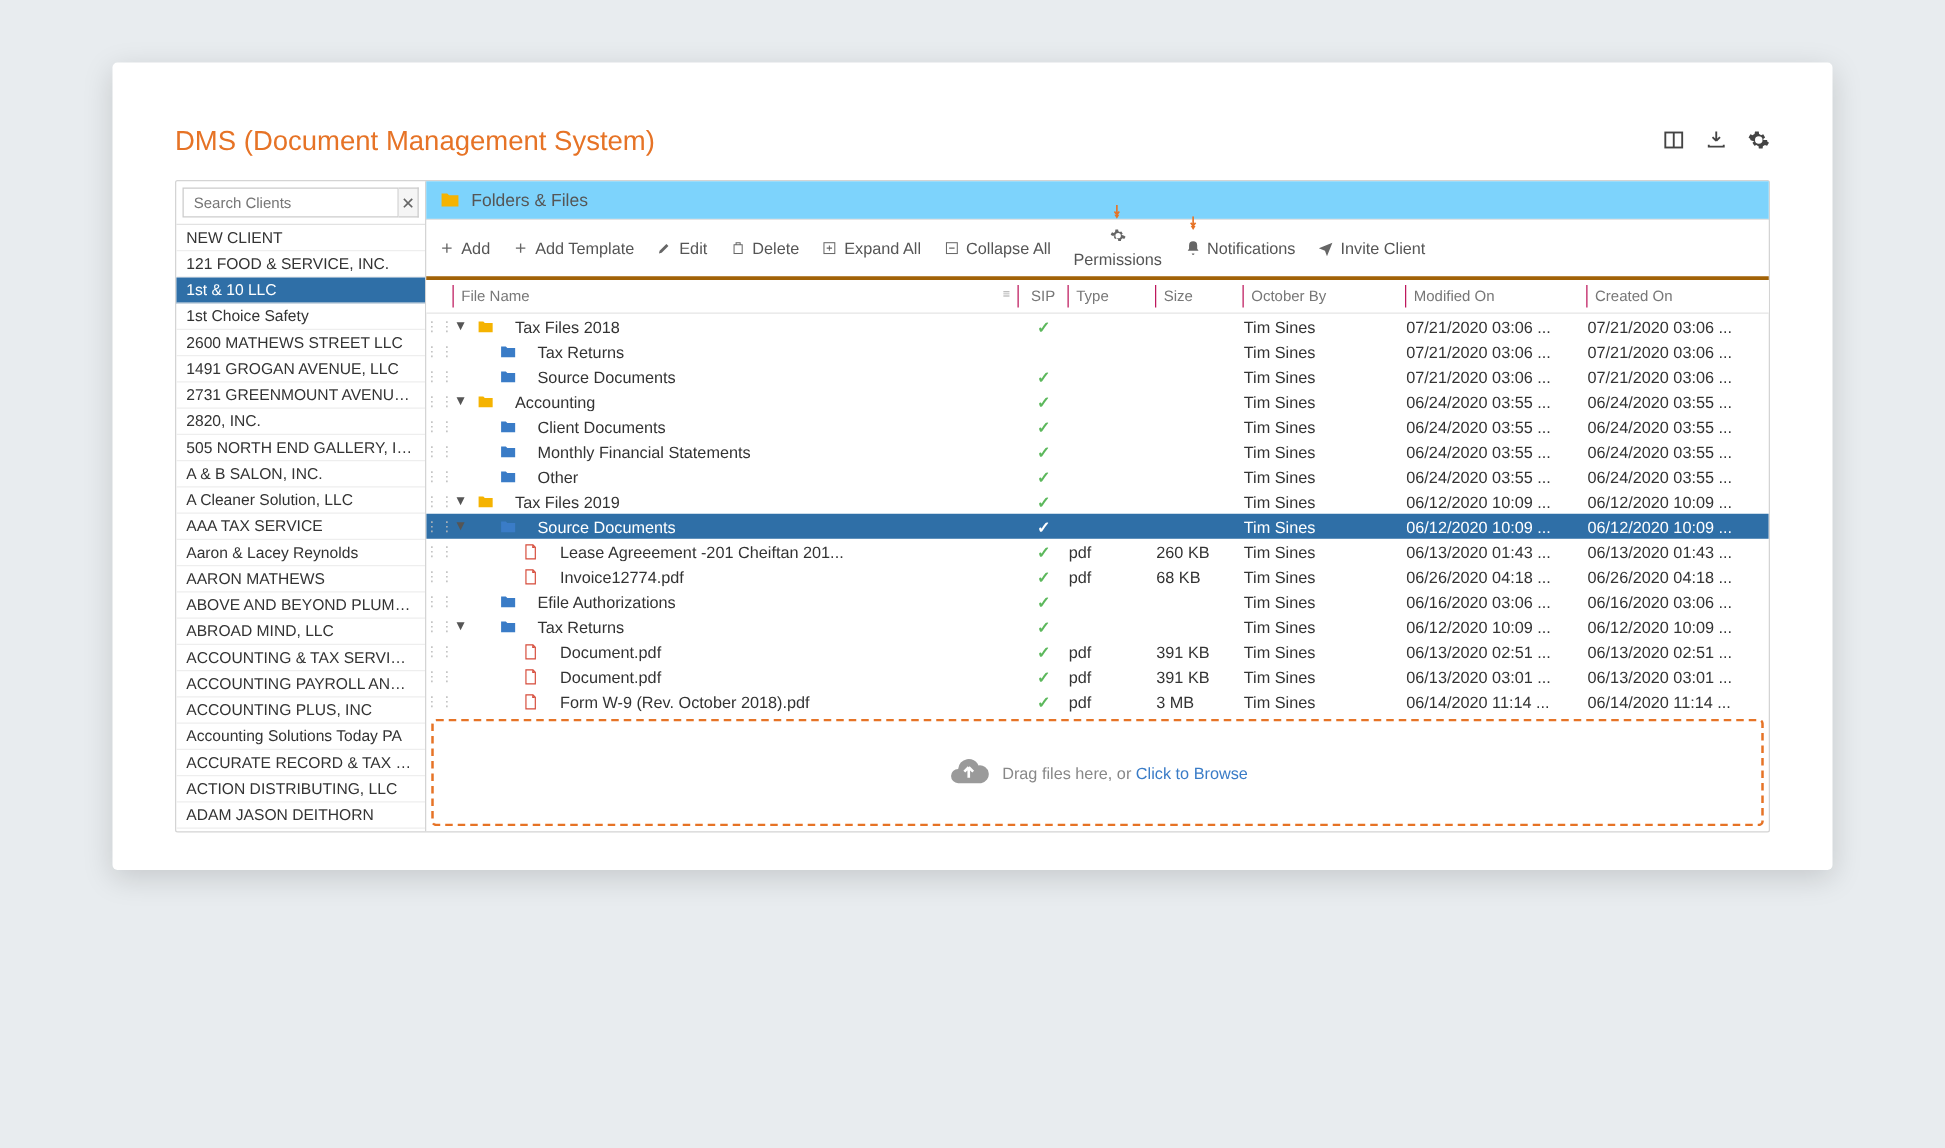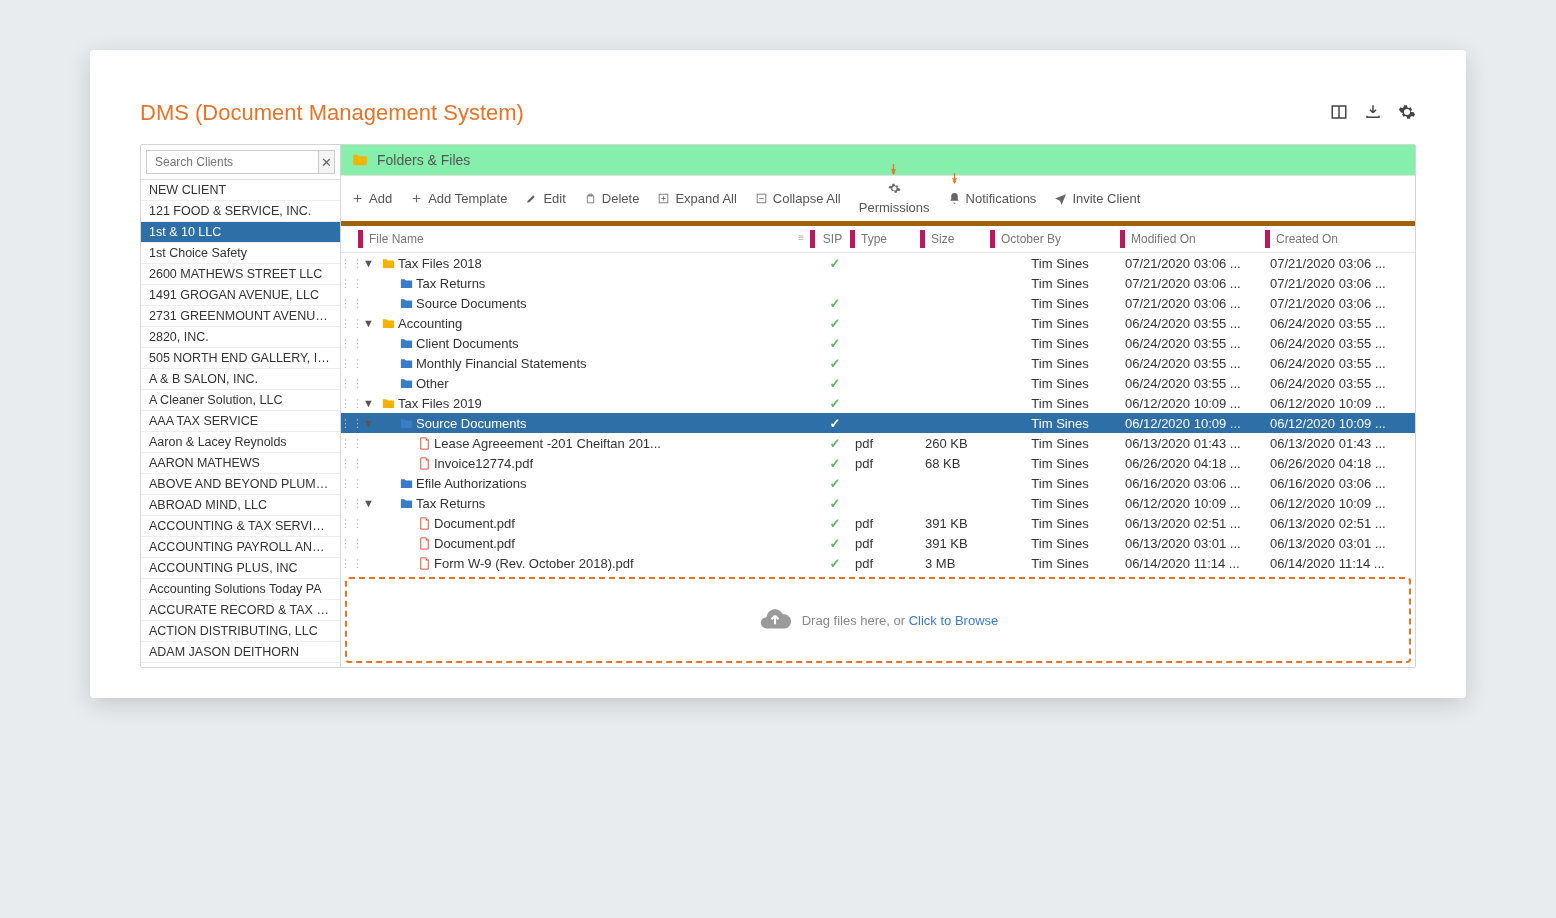--- a/index.html
+++ b/index.html
@@ -11,48 +11,48 @@
 .hdr-icons svg { width: 18px; height: 18px; cursor: pointer; }
 .content { display: flex; border: 1px solid #d4d4d4; border-radius: 2px; }
 .sidebar { width: 200px; border-right: 1px solid #d4d4d4; display: flex; flex-direction: column; }
 .srch-row { display: flex; padding: 5px; border-bottom: 1px solid #e2e2e2; }
 .srch { flex: 1; padding: 4px 8px; border: 1px solid #ccc; font-size: 12px; color: #888; }
 .srch-x { width: 24px; display:flex; align-items:center; justify-content:center; border:1px solid #ccc; border-left:none; background:#f5f5f5; cursor:pointer; color:#666; }
 .client-list { flex:1; overflow-y:auto; }
 .client { padding: 3px 8px; font-size: 12.5px; border-bottom: 1px solid #eee; cursor:pointer; white-space:nowrap; overflow:hidden; text-overflow:ellipsis; }
 .client.sel { background: #2f6fa7; color:#fff; }
 .main { flex:1; display:flex; flex-direction:column; position:relative; }
-.ff-head { display:flex; align-items:center; gap:8px; padding: 6px 10px; border-bottom:1px solid #e2e2e2; background:#86efac; }
+.ff-head { display:flex; align-items:center; gap:8px; padding: 6px 10px; border-bottom:1px solid #e2e2e2; background:#7dd3fc; }
 .ff-head .ic-folder { width:18px; height:18px; fill:#f5b301; }
 .ff-head span { font-size:14px; color:#555; }
-.toolbar { display:flex; align-items:center; gap:18px; padding: 6px 10px; border-bottom:5px solid #a16207; font-size:13px; flex-wrap:wrap; position:relative; }
+.toolbar { display:flex; align-items:center; gap:18px; padding: 6px 10px; border-bottom:3px solid #a16207; font-size:13px; flex-wrap:wrap; position:relative; }
 .tb-btn { display:flex; align-items:center; gap:5px; color:#555; cursor:pointer; }
 .tb-btn svg { width:13px; height:13px; fill:#666; }
 .arrow { position:absolute; top:-18px; width:14px; height:26px; }
 .arrow svg { fill:#e67326; }
 .cols { display:flex; padding:4px 0; border-bottom:1px solid #e5e5e5; font-size:12px; color:#777; background:#fff; }
 .cols > div { padding: 2px 6px; }
 .c-drag{width:22px;} .c-name{flex:1; display:flex; justify-content:space-between; padding-right:8px;} .c-sip{width:40px; text-align:center;} .c-type{width:70px;} .c-size{width:70px;} .c-mod{width:130px;} .c-modon{width:145px;} .c-created{width:145px;}
 .rows { position:relative; overflow-y:auto; }
 .row { display:flex; align-items:center; padding:2px 0; font-size:13px; border-bottom: none; min-height:20px; }
 .row.sel { background:#2f6fa7; color:#fff; }
 .row.sel .sip-check{ color:#fff;}
 .drag-h { width:22px; display:flex; justify-content:center; color:#bbb; font-size:11px; letter-spacing:1px;}
 .expcol { width:18px; color:#555; font-size:11px; cursor:pointer; }
-.namecell { flex:1; display:flex; align-items:center; gap:2px; overflow:hidden; }
+.namecell { flex:1; display:flex; align-items:center; gap:16px; overflow:hidden; }
 .indent1{ padding-left:0px;} .indent2{ padding-left:18px;} .indent3{ padding-left:36px;}
 .ic { width:15px; height:15px; flex:none; }
 .fld-y { fill:#f5b301; } .fld-b { fill:#3a7cc7; }
 .sip-check{ width:40px; text-align:center; color:#5cb85c; font-weight:bold;}
-.typecell{width:70px;} .sizecell{width:70px;} .modcell{width:130px;text-align:center;} .modoncell{width:145px; white-space:nowrap; overflow:hidden; text-overflow:ellipsis;} .createdcell{width:145px; white-space:nowrap; overflow:hidden; text-overflow:ellipsis;}
+.typecell{width:70px;} .sizecell{width:70px;} .modcell{width:130px;} .modoncell{width:145px; white-space:nowrap; overflow:hidden; text-overflow:ellipsis;} .createdcell{width:145px; white-space:nowrap; overflow:hidden; text-overflow:ellipsis;}
 .dropzone { margin:4px; border:2px dashed #e67326; border-radius:4px; height:86px; display:flex; align-items:center; justify-content:center; gap:10px; color:#888; }
 .dropzone svg{ width:34px; height:34px; fill:#9a9a9a;}
 .dropzone .link{ color:#3a7cc7; cursor:pointer;}
 .sort-ic{ font-size:10px; color:#aaa;}
-.cols > div { border-right:5px solid #be185d;}
+.cols > div { border-right:1px solid #be185d;}
 .cols > div:last-child{border-right:none;}
 </style>
 </head>
 <body>
 
 <div class="card">
   <div class="header">
     <div class="title">DMS (Document Management System)</div>
     <div class="hdr-icons">
       <span><svg viewBox="0 0 24 24">

